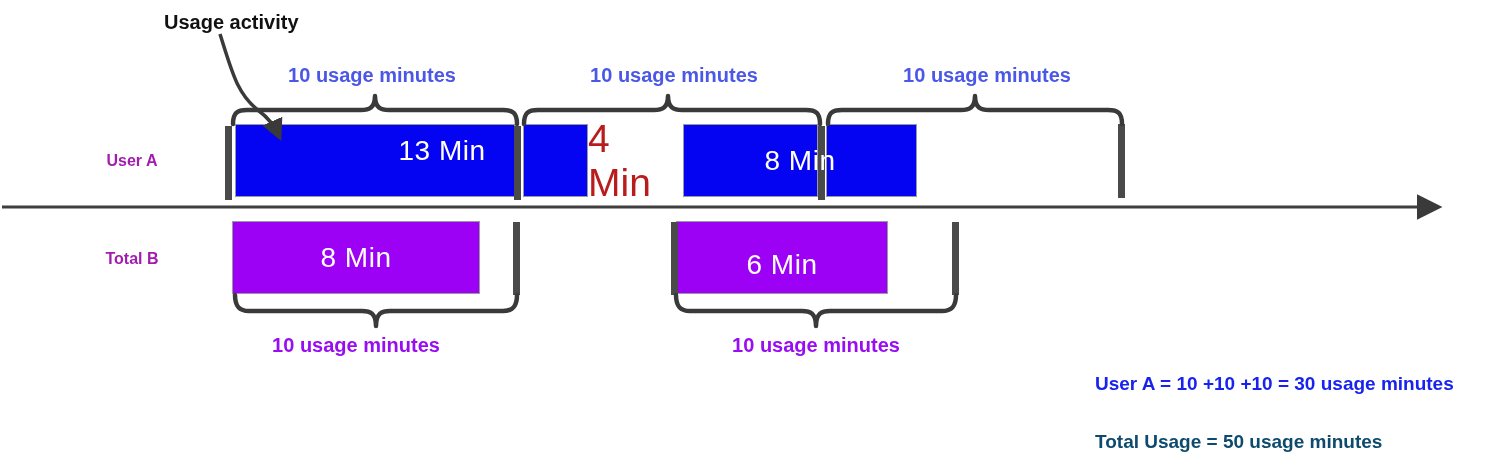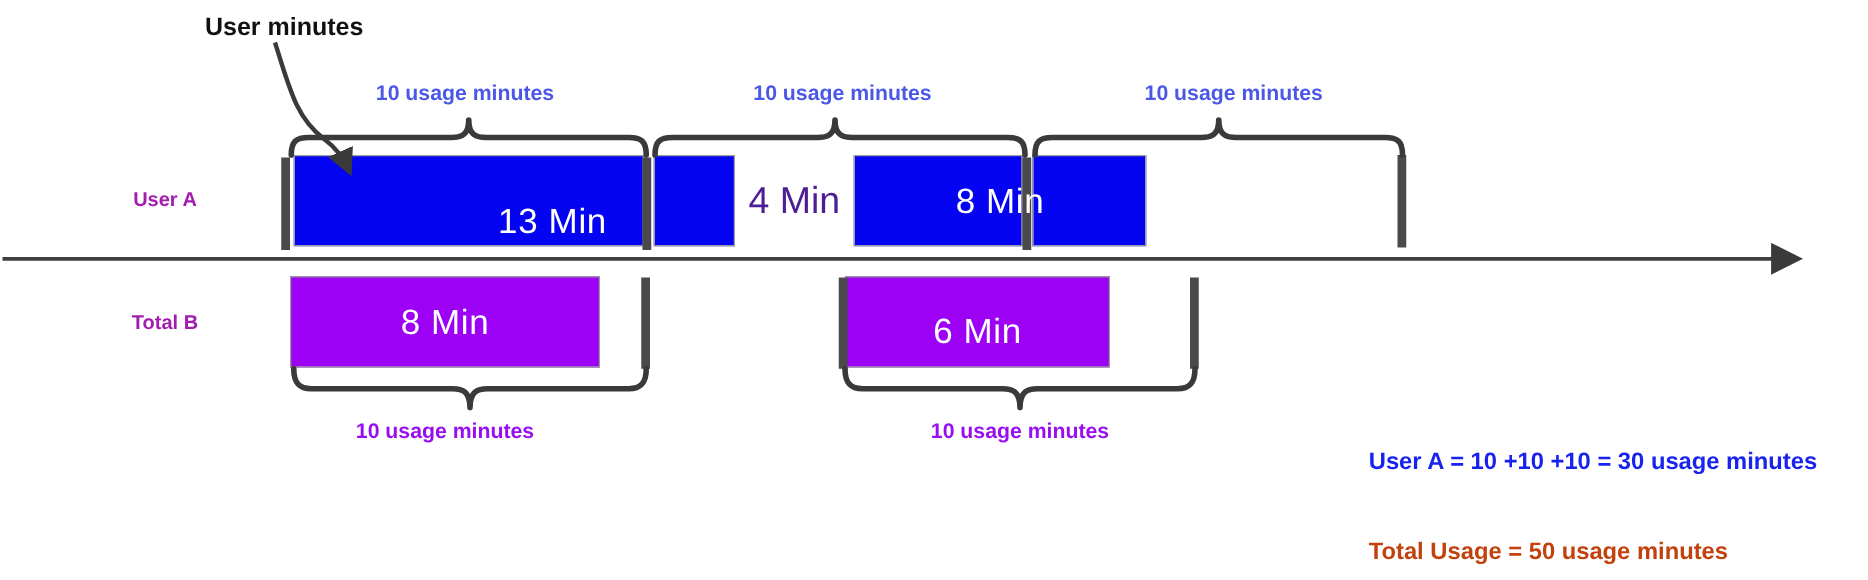--- a/index.html
+++ b/index.html
@@ -27,46 +27,46 @@
   }
 
   .sess-label {
     position:absolute; z-index:6;
     display:flex; align-items:center; justify-content:center;
     color:#ffffff; font-size:28px; font-weight:400; letter-spacing:0.5px;
   }
   .gap-label {
     position:absolute; z-index:6;
     display:flex; align-items:center; justify-content:center;
-    color:#4c1d95; font-size:30px; font-weight:400;
+    color:#b91c1c; font-size:39px; font-weight:400;
   }
   .usage-label {
     position:absolute; z-index:6;
     display:flex; align-items:center; justify-content:center;
-    font-size:17px; font-weight:700; white-space:nowrap;
+    font-size:20px; font-weight:700; white-space:nowrap;
   }
   .usage-blue   { color:#4b57e6; }
   .usage-purple { color:#990df2; }
 
   .user-label {
     position:absolute; z-index:6;
     display:flex; align-items:center; justify-content:center;
     color:#a21caf; font-size:16px; font-weight:700;
   }
   .activity-label {
     position:absolute; z-index:6;
     color:#111111; font-size:20px; font-weight:700; white-space:nowrap;
   }
   .summary-line {
     position:absolute; left:1095px; z-index:6;
     font-size:19px; font-weight:700; white-space:nowrap;
   }
-  .sum-a { color:#1823ee; }
+  .sum-a { color:#1823ee;margin-top:14px; }
   .sum-b { color:#990df2; }
-  .sum-t { color:#c2410c; }
+  .sum-t { color:#0c4a6e; }
 </style>
 </head>
 <body>
 
 <div class="stage">
 
   <svg class="svg-layer" width="1494" height="464" viewBox="0 0 1494 464">
     <defs>
       <marker id="ah" viewBox="0 0 10 10" refX="7.5" refY="5" markerWidth="6.2" markerHeight="6.2" orient="auto">
         <path d="M0,0 L10,5 L0,10 Z" fill="#3a3a3a"></path>
@@ -81,42 +81,42 @@
     <path d="M220,34 C232,72 237,94 259,111 C270,119 275,127 279,136" stroke="#3a3a3a" stroke-width="3.5" fill="none" marker-end="url(#ah)"></path>
 
     <path d="M233,124 C233,113 237,110 247,110 L361,110 C369,110 375,108 375,96 C375,108 381,110 389,110 L503,110 C513,110 517,113 517,124" stroke="#3a3a3a" stroke-width="4.5" fill="none" stroke-linecap="round" stroke-linejoin="round"></path>
     <path d="M524,124 C524,113 528,110 538,110 L654,110 C662,110 668,108 668,96 C668,108 674,110 682,110 L806,110 C816,110 820,113 820,124" stroke="#3a3a3a" stroke-width="4.5" fill="none" stroke-linecap="round" stroke-linejoin="round"></path>
     <path d="M828,124 C828,113 832,110 842,110 L961,110 C969,110 975,108 975,96 C975,108 981,110 989,110 L1108,110 C1118,110 1122,113 1122,124" stroke="#3a3a3a" stroke-width="4.5" fill="none" stroke-linecap="round" stroke-linejoin="round"></path>
 
     <path d="M235,295 C235,306 239,311 249,311 L362,311 C370,311 376,313 376,326 C376,313 382,311 390,311 L503,311 C513,311 517,306 517,295" stroke="#3a3a3a" stroke-width="4.5" fill="none" stroke-linecap="round" stroke-linejoin="round"></path>
     <path d="M676,295 C676,306 680,311 690,311 L802,311 C810,311 816,313 816,326 C816,313 822,311 830,311 L942,311 C952,311 956,306 956,295" stroke="#3a3a3a" stroke-width="4.5" fill="none" stroke-linecap="round" stroke-linejoin="round"></path>
   </svg>
 
-  <div class="activity-label abs" style="left:164px; top:11px;">User minutes</div>
+  <div class="activity-label abs" style="left:164px; top:11px;">Usage activity</div>
 
   <div class="user-label" style="left:72px; top:150px; width:120px; height:22px;">User A</div>
   <div class="user-label" style="left:72px; top:248px; width:120px; height:22px;">Total B</div>
 
   <div class="bar bar-a" style="left:235px; top:124px; width:280px; height:73px;"></div>
   <div class="bar bar-a" style="left:523px; top:124px; width:65px; height:73px;"></div>
   <div class="bar bar-a" style="left:683px; top:124px; width:135px; height:73px;"></div>
   <div class="bar bar-a" style="left:826px; top:124px; width:91px; height:73px;"></div>
 
   <div class="bar bar-b" style="left:232px; top:221px; width:248px; height:73px;"></div>
   <div class="bar bar-b" style="left:676px; top:221px; width:212px; height:73px;"></div>
 
   <div class="tick" style="left:225px; top:126px; height:74px;"></div>
   <div class="tick" style="left:514px; top:126px; height:74px;"></div>
   <div class="tick" style="left:818px; top:126px; height:74px;"></div>
   <div class="tick" style="left:1118px; top:124px; height:74px;"></div>
   <div class="tick" style="left:513px; top:222px; height:73px;"></div>
   <div class="tick" style="left:671px; top:222px; height:73px;"></div>
   <div class="tick" style="left:952px; top:222px; height:73px;"></div>
 
-  <div class="sess-label" style="left:235px; top:140px; width:414px; height:73px;text-align:center;">13 Min</div>
+  <div class="sess-label" style="left:235px; top:114px; width:414px; height:73px;text-align:center;">13 Min</div>
   <div class="gap-label" style="left:588px; top:124px; width:95px; height:73px;">4 Min</div>
   <div class="sess-label" style="left:683px; top:124px; width:234px; height:73px;">8 Min</div>
   <div class="sess-label" style="left:232px; top:221px; width:248px; height:73px;">8 Min</div>
   <div class="sess-label" style="left:676px; top:221px; width:212px; height:88px;">6 Min</div>
 
   <div class="usage-label usage-blue" style="left:232px; top:62px; width:280px; height:26px;">10 usage minutes</div>
   <div class="usage-label usage-blue" style="left:534px; top:62px; width:280px; height:26px;">10 usage minutes</div>
   <div class="usage-label usage-blue" style="left:847px; top:62px; width:280px; height:26px;">10 usage minutes</div>
 
   <div class="usage-label usage-purple" style="left:216px; top:332px; width:280px; height:26px;">10 usage minutes</div>

